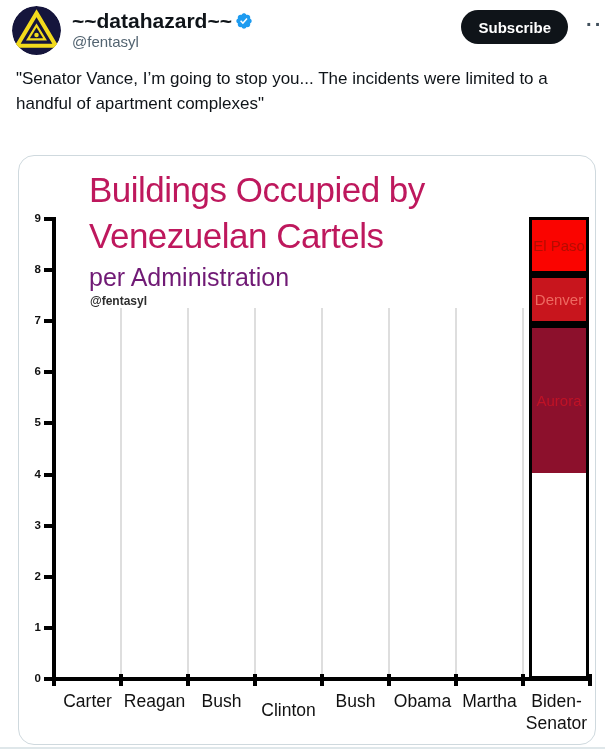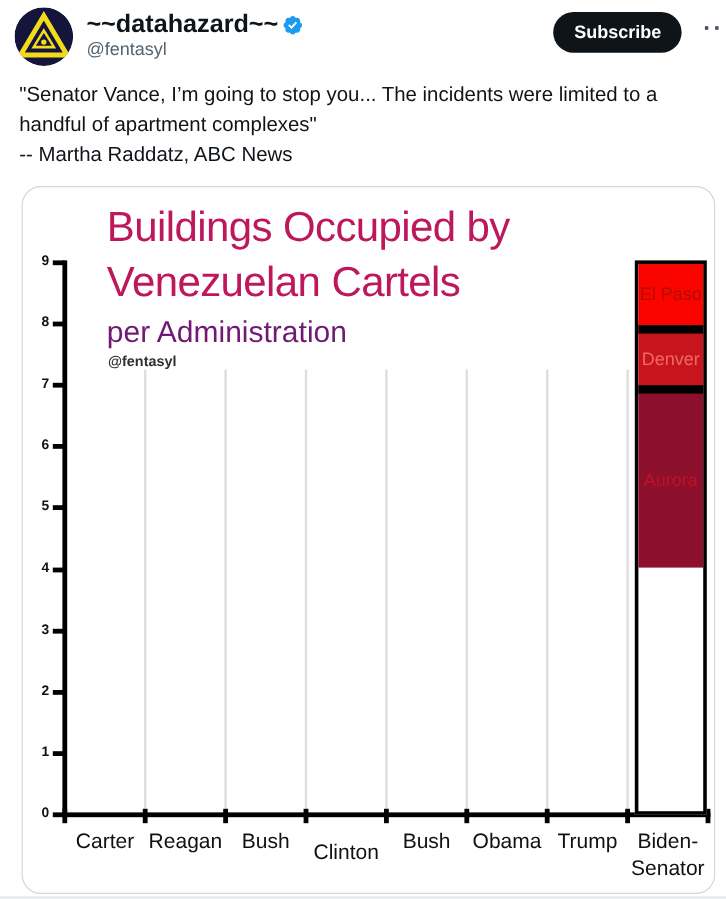--- a/index.html
+++ b/index.html
@@ -71,21 +71,20 @@
         </svg>
       </div>
       <div class="handle">@fentasyl</div>
     </div>
     <button class="subscribe">Subscribe</button>
     <div class="moredots">··</div>
   </div>
 
   <div class="tweettext">
     <div>"Senator Vance, I’m going to stop you... The incidents were limited to a handful of apartment complexes"</div>
-    <div>-- Martha Raddatz, ABC News</div>
   </div>
 
   <div class="card">
     <div id="plot">
         <div class="grid" style="left: 101px; top: 152px; height: 371px;"></div>
         <div class="grid" style="left: 168px; top: 152px; height: 371px;"></div>
         <div class="grid" style="left: 235px; top: 152px; height: 371px;"></div>
         <div class="grid" style="left: 302px; top: 152px; height: 371px;"></div>
         <div class="grid" style="left: 369px; top: 152px; height: 371px;"></div>
         <div class="grid" style="left: 436px; top: 152px; height: 371px;"></div>
@@ -125,21 +124,21 @@
           <div class="seg" style="flex: 0 0 50.6667px; background: rgb(250, 4, 0); color: rgb(181, 12, 0);">El Paso</div>
           <div class="seg" style="flex: 0 0 50.6667px; background: rgb(200, 21, 29); color: rgb(238, 106, 97);">Denver</div>
           <div class="seg" style="flex: 0 0 152px; background: rgb(140, 16, 44); color: rgb(192, 18, 38);">Aurora</div>
         </div>
         <div class="xlab" style="left: 26.5px; top: 534px;">Carter</div>
         <div class="xlab" style="left: 93.5px; top: 534px;">Reagan</div>
         <div class="xlab" style="left: 160.5px; top: 534px;">Bush</div>
         <div class="xlab" style="left: 227.5px; top: 543px;">Clinton</div>
         <div class="xlab" style="left: 294.5px; top: 534px;">Bush</div>
         <div class="xlab" style="left: 361.5px; top: 534px;">Obama</div>
-        <div class="xlab" style="left: 428.5px; top: 534px;">Trump</div>
+        <div class="xlab" style="left: 428.5px; top: 534px;">Martha</div>
         <div class="xlab" style="left: 495.5px; top: 534px;">Biden-
 Senator</div>
       </div>
     <div class="chart-title">Buildings Occupied by Venezuelan Cartels</div>
     <div class="chart-subtitle">per Administration</div>
     <div class="chart-watermark">@fentasyl</div>
   </div>
 
   <div class="bottom-divider"></div>
 </div>

